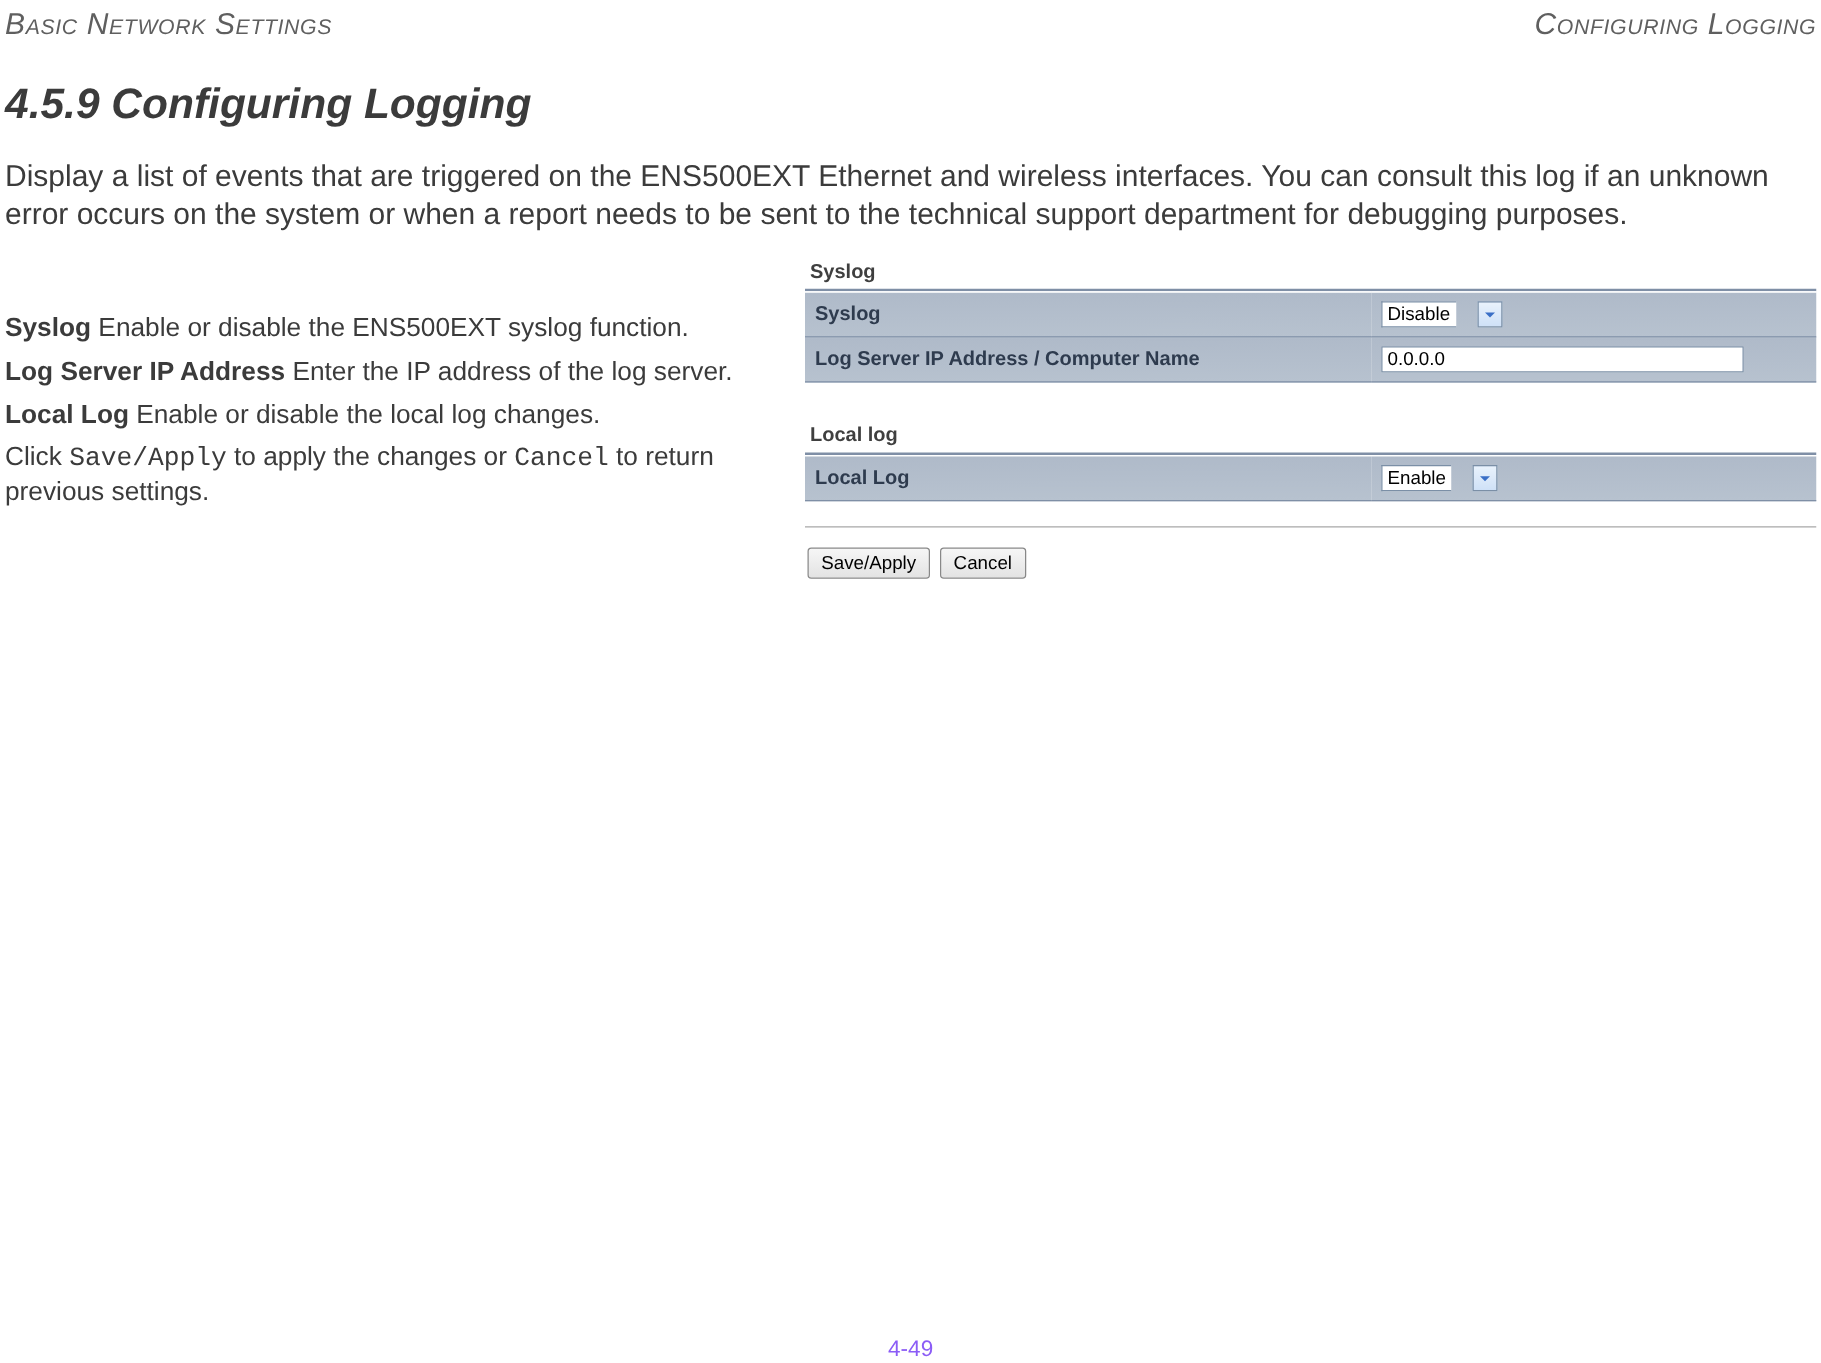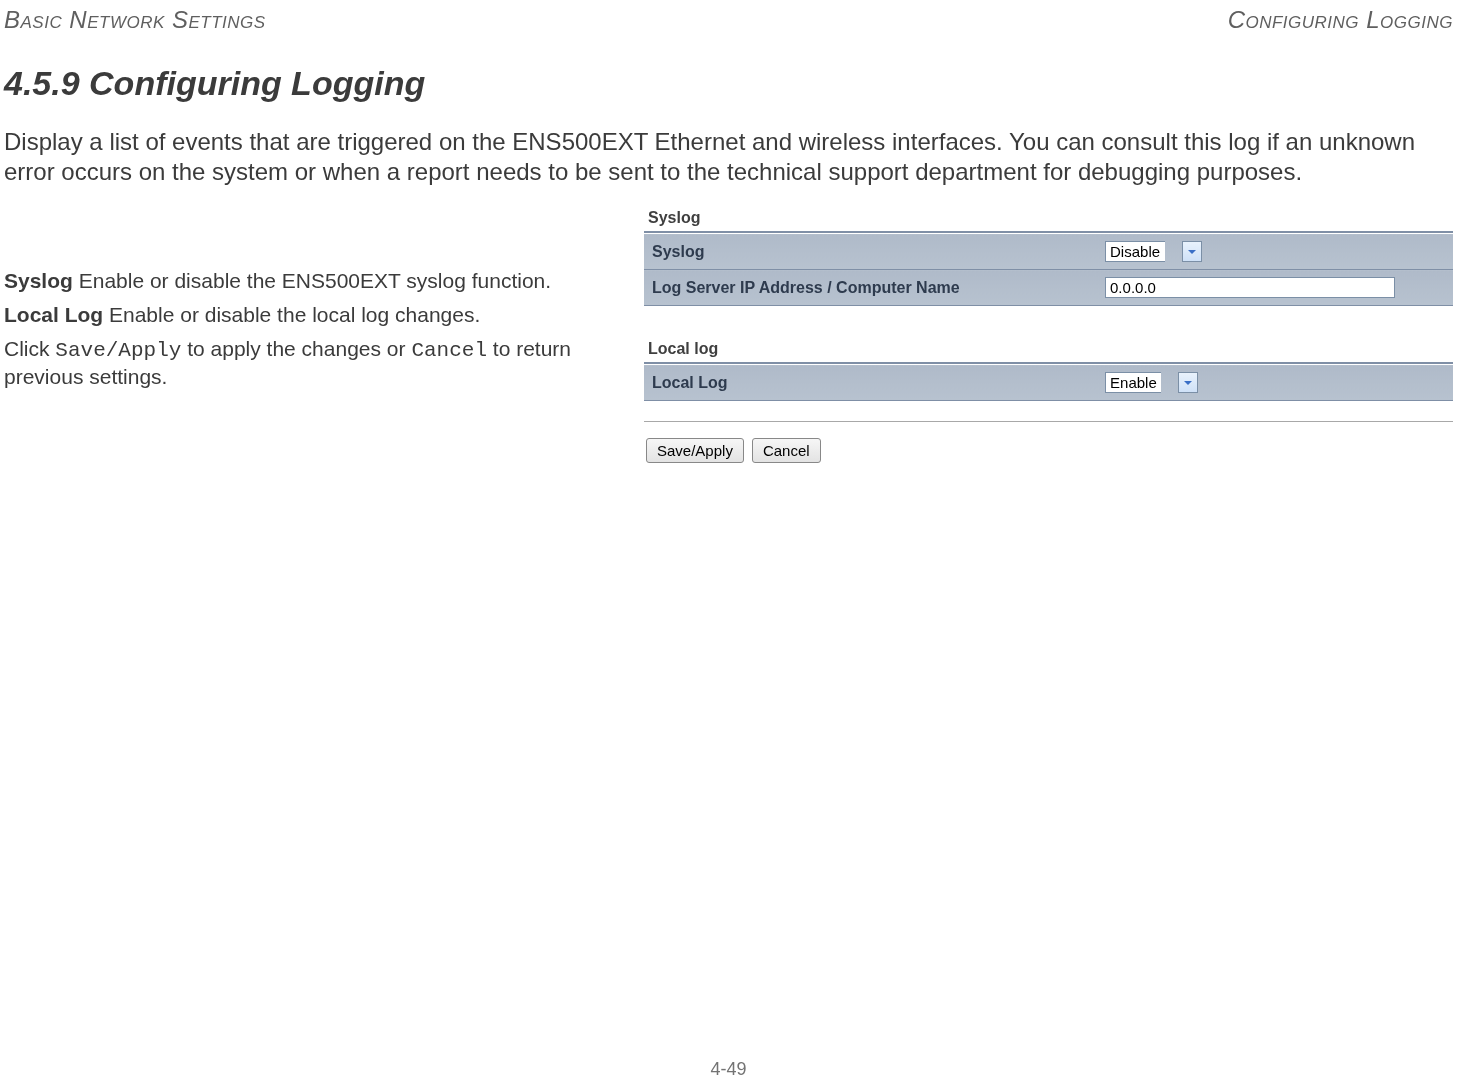--- a/index.html
+++ b/index.html
@@ -122,43 +122,46 @@
       font-family: Arial, sans-serif;
       font-size: 15px;
       background: linear-gradient(#f6f6f6, #e3e3e3);
       border: 1px solid #888;
       border-radius: 3px;
       padding: 3px 10px;
       cursor: pointer;
     }
     .footer {
       position: absolute;
-      bottom: 10px;
+      bottom: 0;
       width: 100%;
       text-align: center;
-      color: #737373;
+      color: #8b5cf6;
       font-size: 18px;
     }
   </style>
 </head>
 <body>
 
 <div class="header">
   <div>Basic Network Settings</div>
   <div>Configuring Logging</div>
 </div>
 
 <h1 class="section-heading">4.5.9 Configuring Logging</h1>
 
 <p class="intro">Display a list of events that are triggered on the ENS500EXT Ethernet and wireless interfaces. You can consult this log if an unknown error occurs on the system or when a report needs to be sent to the technical support department for debugging purposes.</p>
 
 <div class="content-wrap">
   <div class="left-col">
     <p>
       <span class="term">Syslog</span><span>  Enable or disable the ENS500EXT syslog function.</span>
+    </p>
+    <p>
+      <span class="term">Log Server IP Address</span><span>  Enter the IP address of the log server.</span>
     </p>
     <p>
       <span class="term">Local Log</span><span>  Enable or disable the local log changes.</span>
     </p>
     <p>
       <span>Click </span><span class="mono">Save/Apply</span><span> to apply the changes or </span><span class="mono">Cancel</span><span> to return previous settings.</span>
     </p>
   </div>
 
   <div class="right-col">

